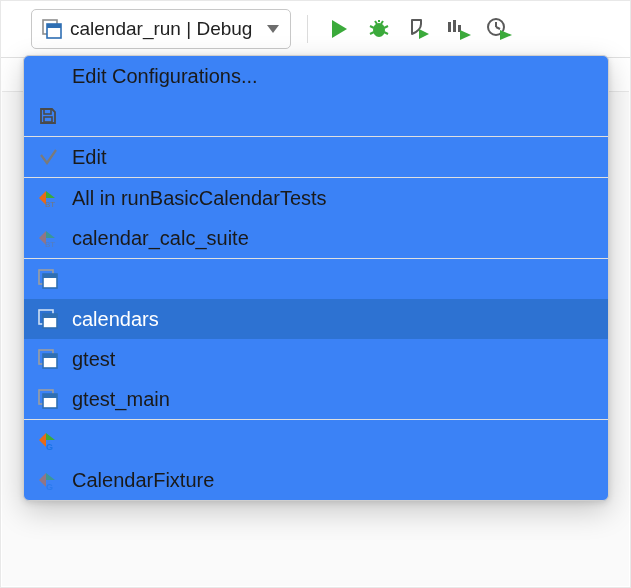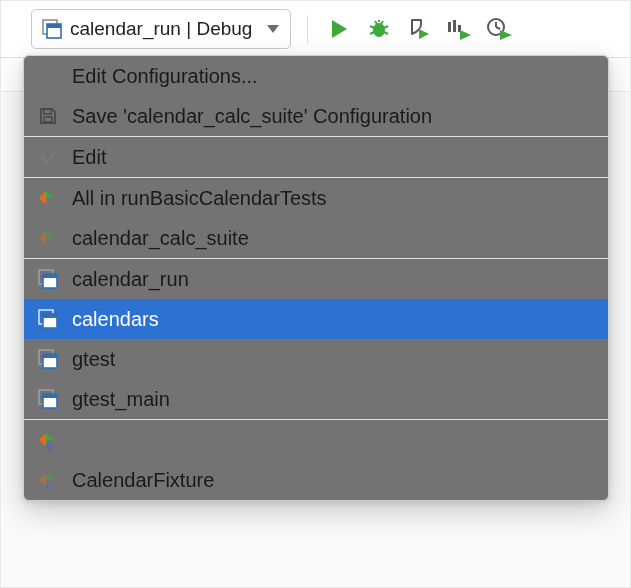--- a/index.html
+++ b/index.html
@@ -42,21 +42,21 @@
       border-radius: 4px;
     }
     .tbtn svg { display: block; }
 
     
     .dropdown {
       position: absolute;
       left: 22px;
       top: 54px;
       width: 586px;
-      background: #737373;
+      background: #3b82f6;
       border: 1px solid #cfcfcf;
       border-radius: 6px;
       box-shadow: 0 10px 30px rgba(0,0,0,0.2), 0 2px 6px rgba(0,0,0,0.12);
       overflow: hidden;
     }
     .menu-item {
       display: flex;
       align-items: center;
       gap: 12px;
       padding: 6px 12px;
@@ -157,21 +157,20 @@
   </div>
 
   <div class="menu-item">
     <span class="icon">
       <svg width="20" height="20" viewBox="0 0 20 20">
         <path d="M3 3 H14 L17 6 V17 H3 Z" fill="none" stroke="#4a4a4a" stroke-width="1.8"></path>
         <rect x="6" y="3" width="7" height="5" fill="none" stroke="#4a4a4a" stroke-width="1.6"></rect>
         <rect x="6" y="11" width="8" height="5" fill="none" stroke="#4a4a4a" stroke-width="1.6"></rect>
       </svg>
     </span>
-    <span class="text">Save 'calendar_calc_suite' Configuration</span>
   </div>
 
   <div class="menu-sep"></div>
 
   <div class="menu-item">
     <span class="icon">
       <svg width="20" height="20" viewBox="0 0 20 20">
         <polyline points="3,8 9,16 18,3" fill="none" stroke="#7a7a7a" stroke-width="2.2"></polyline>
       </svg>
     </span>
@@ -204,21 +203,20 @@
   <div class="menu-sep"></div>
 
   <div class="menu-item">
     <span class="icon">
       <svg width="20" height="20" viewBox="0 0 20 20">
         <rect x="1" y="1" width="14" height="14" fill="none" stroke="#9e9e9e" stroke-width="1.6"></rect>
         <rect x="5" y="5" width="14" height="14" fill="#fff" stroke="#2f6fb3" stroke-width="1.6"></rect>
         <rect x="5" y="5" width="14" height="4" fill="#2f6fb3"></rect>
       </svg>
     </span>
-    <span class="text">calendar_run</span>
   </div>
 
   <div class="menu-item selected">
     <span class="icon">
       <svg width="20" height="20" viewBox="0 0 20 20">
         <rect x="1" y="1" width="14" height="14" fill="none" stroke="#cfe0f4" stroke-width="1.6"></rect>
         <rect x="5" y="5" width="14" height="14" fill="#fff" stroke="#2f6fb3" stroke-width="1.6"></rect>
         <rect x="5" y="5" width="14" height="4" fill="#2f6fb3"></rect>
       </svg>
     </span>

